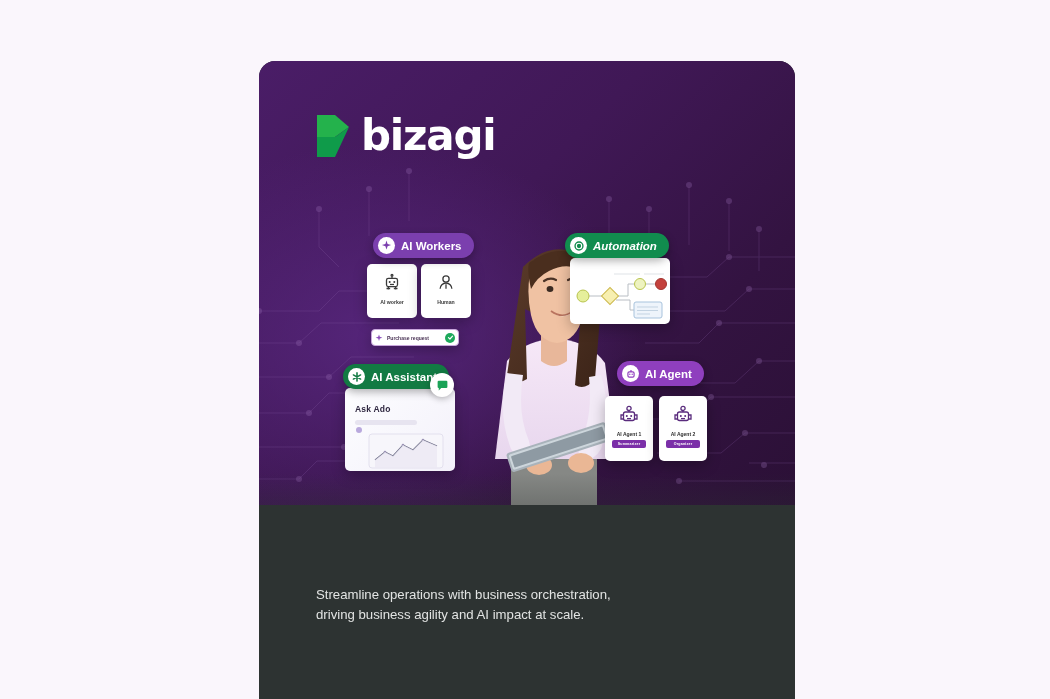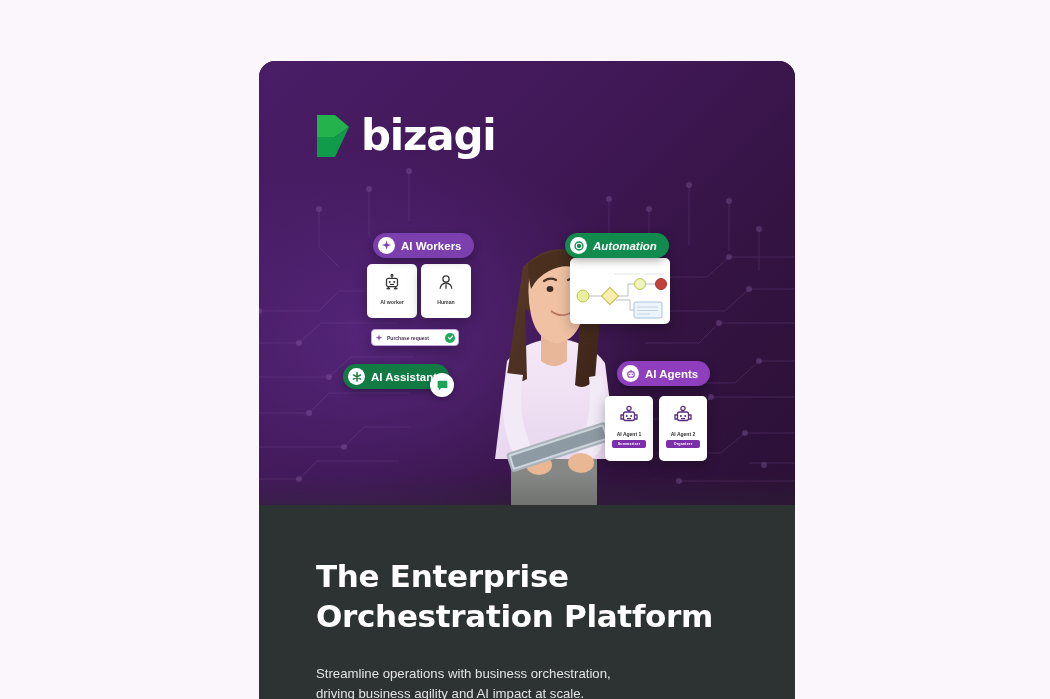--- a/index.html
+++ b/index.html
@@ -316,31 +316,47 @@
         </span>
         <span>AI Assistant</span>
       </div>
 
       <div class="chat-badge">
         <svg width="13" height="13" viewBox="0 0 16 16" fill="#1aa357">
           <path d="M2 3.4 a1.4 1.4 0 0 1 1.4-1.4 h9.2 a1.4 1.4 0 0 1 1.4 1.4 v6.4 a1.4 1.4 0 0 1 -1.4 1.4 H6.4 L3.4 14 v-2.8 H3.4 A1.4 1.4 0 0 1 2 9.8 Z"></path>
         </svg>
       </div>
 
+      <div class="wcard w-assistant">
+        <div class="assist-title">Ask Ado</div>
+        <svg width="110" height="58" viewBox="0 0 110 58" style="display:block">
+          <rect x="10" y="6" width="62" height="5" rx="2.5" fill="#e7e4f0"></rect>
+          <circle cx="86" cy="-8" r="4" fill="#cfc7e8"></circle>
+          <circle cx="14" cy="16" r="3" fill="#b9a9dd"></circle>
+          <rect x="24" y="20" width="74" height="34" rx="3" fill="#f7f6fb" stroke="#e3e0ee"></rect>
+          <polyline points="30,46 40,38 48,42 58,31 68,36 78,26 92,32" fill="none" stroke="#6b6b85" stroke-width="1.2"></polyline>
+          <g fill="#9b93b5">
+            <circle cx="40" cy="38" r="1.3"></circle>
+              <circle cx="58" cy="31" r="1.3"></circle>
+            <circle cx="78" cy="26" r="1.3"></circle>
+          </g>
+          <path d="M30 46 L40 38 L48 42 L58 31 L68 36 L78 26 L92 32 V54 H30 Z" fill="#ebe8f4" opacity=".8"></path>
+        </svg>
+      </div>
 
       <div class="pill pill-agents">
         <span class="dot">
           <svg width="12" height="12" viewBox="0 0 14 14" fill="none" stroke="#8f3fbe" stroke-width="1.4">
             <rect x="3.4" y="4.6" width="7.2" height="6" rx="1.6"></rect>
             <circle cx="5.6" cy="7.3" r=".8" fill="#8f3fbe" stroke="none"></circle>
             <circle cx="8.4" cy="7.3" r=".8" fill="#8f3fbe" stroke="none"></circle>
             <path d="M7 2.4 v2.2"></path>
           </svg>
         </span>
-        <span>AI Agents</span>
+        <span>AI Agent</span>
       </div>
 
       <div class="wcard w-agent1">
         <div class="mini-ico">
           <svg width="24" height="24" viewBox="0 0 24 24" fill="none" stroke="#5a2c7d" stroke-width="1.3">
             <rect x="6.5" y="8" width="11" height="8.5" rx="2"></rect>
             <circle cx="9.8" cy="12" r="1" fill="#5a2c7d" stroke="none"></circle>
             <circle cx="14.2" cy="12" r="1" fill="#5a2c7d" stroke="none"></circle>
             <circle cx="12" cy="4.4" r="2.1"></circle>
               <path d="M12 6.5 v1.5"></path>
@@ -365,24 +381,20 @@
           </svg>
         </div>
         <div class="agent-lbl">AI Agent 2</div>
         <div class="agent-tag">Organizer</div>
       </div>
 
       <div class="hero-fade"></div>
     </div>
 
     <div class="bottom">
-      <h1 class="headline">
-        <span>The Enterprise</span><br>
-        <span>Orchestration Platform</span>
-      </h1>
       <p class="subhead">
         <span>Streamline operations with business orchestration,</span><br>
         <span>driving business agility and AI impact at scale.</span>
       </p>
     </div>
 
   </div>
 </div>
 
 </body></html>

